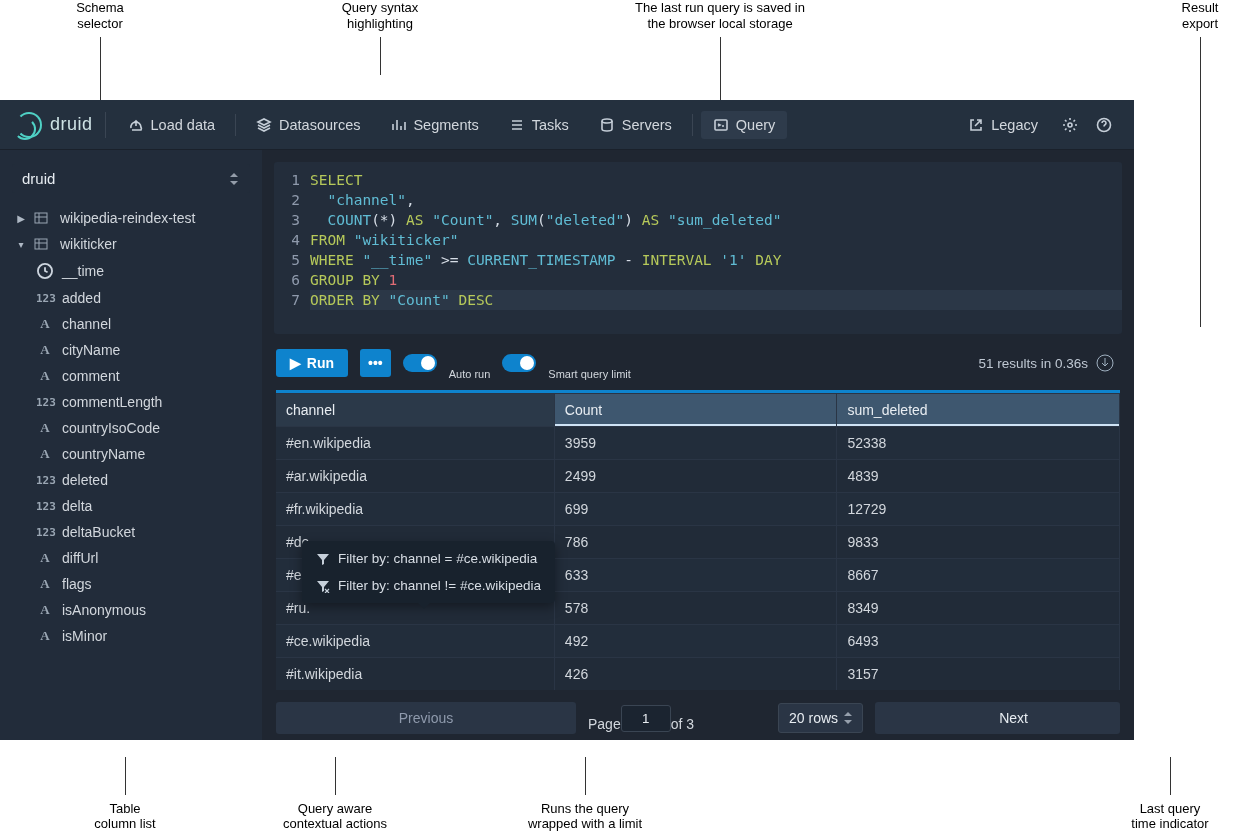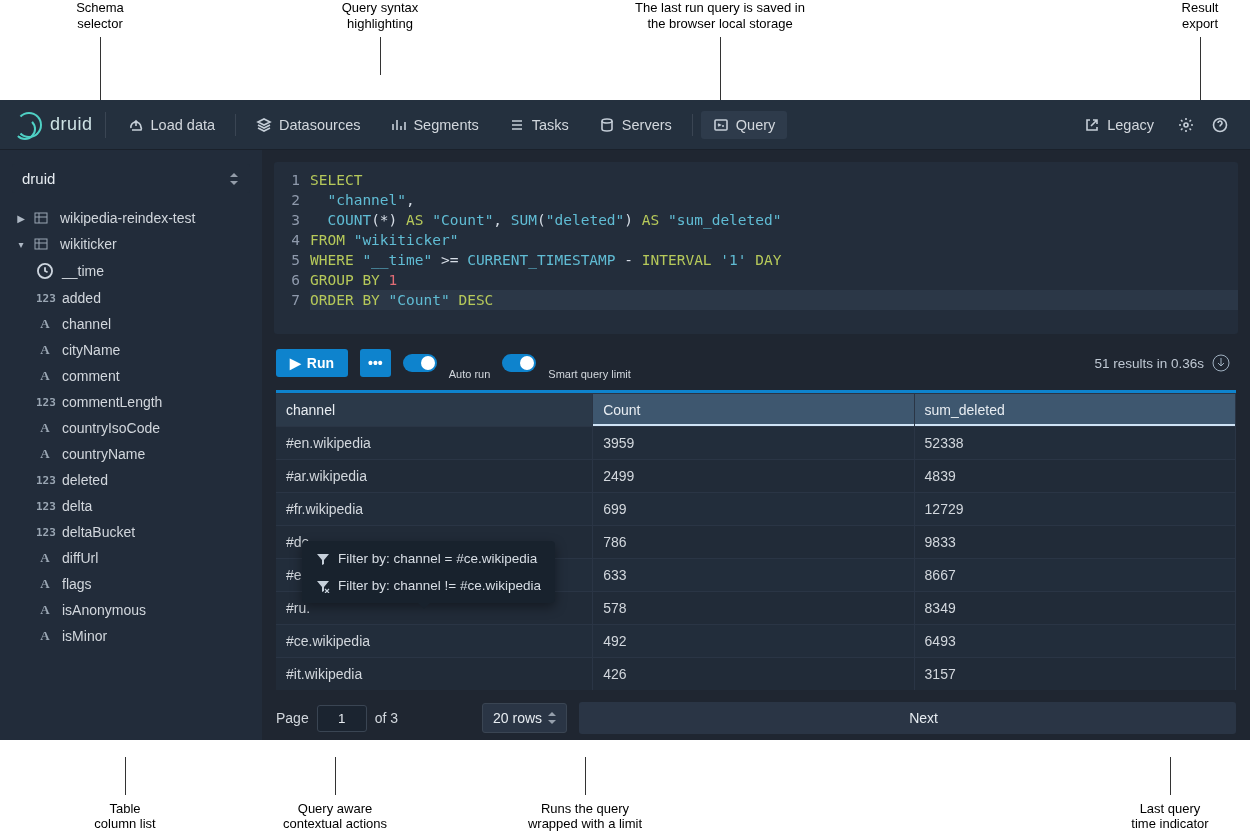--- a/index.html
+++ b/index.html
@@ -8,21 +8,21 @@
 
   
   .annotations { position: absolute; left: 0; width: 100%; pointer-events: none; }
   .annotations.top { top: 0; height: 100px; }
   .annotations.bottom { bottom: 0; height: 95px; }
   .ann { position: absolute; text-align: center; font-size: 13px; line-height: 1.2; color: #000; }
   .ann .line { width: 1px; height: 28px; background: #333; margin: 6px auto 0 auto; }
   .annotations.bottom .ann .line { margin: 0 auto 6px auto; }
 
   
-  .app { position: absolute; top: 100px; left: 0; width: 1250px; height: 640px; background: #8b5cf6; color: #d2d7dd; display: flex; flex-direction: column; }
+  .app { position: absolute; top: 100px; left: 0; width: 1134px; height: 640px; background: #8b5cf6; color: #d2d7dd; display: flex; flex-direction: column; }
 
   
   .topnav { height: 50px; background: #24303e; display: flex; align-items: center; padding: 0 16px; gap: 6px; border-bottom: 1px solid #1a212b; }
   .brand { display: flex; align-items: center; gap: 8px; padding-right: 12px; border-right: 1px solid #3a4553; margin-right: 4px; }
   .brand-logo { width: 26px; height: 26px; border: 2px solid #4fd1c5; border-radius: 50%; border-left-color: transparent; position: relative; }
   .brand-logo:before { content:""; position:absolute; left:-4px; top:4px; width:18px; height:18px; border:2px solid #4fd1c5; border-radius:50%; border-left-color:transparent; border-top-color:transparent;}
   .brand-name { color: #cfe3e6; font-size: 18px; letter-spacing: .5px; }
   .navitem { display: flex; align-items: center; gap: 7px; padding: 6px 12px; border-radius: 3px; color: #d2d7dd; font-size: 14.5px; cursor: pointer; }
   .navitem.active { background: #2e3b4b; }
   .nav-sep { width: 1px; height: 22px; background: #3a4553; margin: 0 2px; }
@@ -92,21 +92,21 @@
   .ctx { position:absolute; background:#18222d; border-radius:4px; box-shadow:0 4px 12px rgba(0,0,0,.4); padding:4px 0; z-index:5; }
   .ctx:after { content:""; position:absolute; bottom:-6px; left:115px; width:0;height:0;border-left:7px solid transparent;border-right:7px solid transparent;border-top:7px solid #18222d;}
   .ctx-item { display:flex; align-items:center; gap:8px; padding:6px 14px; color:#d8dee5; font-size:13.5px; cursor:pointer; white-space:nowrap;}
   .ctx-ic { width:14px; height:14px; }
   .ctx-ic svg { width:14px; height:14px; fill:#c6d0da; }
 
   
   .pager { display:flex; align-items:center; gap:12px; padding: 12px 0 0 0; }
   .pg-btn { flex: 0 0 auto; background:#2a3545; color:#8f9aac; padding:8px 0; width: 300px; text-align:center; border-radius:3px; cursor:pointer; }
   .pg-btn.next { color:#e7ecf1; flex:1;padding-left:32px; }
-  .pg-mid { display:flex; align-items:center; gap:8px; color:#d2d7dd; }
+  .pg-mid { display:flex; align-items:flex-end; color:#d2d7dd; }
   .pg-in { width:50px; background:#1b2430; border:1px solid #3a4553; color:#e7ecf1; padding:5px 6px; text-align:center; border-radius:3px; }
   .pg-sel { background:#2a3545; border:1px solid #3a4553; color:#e7ecf1; padding:6px 24px 6px 10px; border-radius:3px; position:relative; cursor:pointer;text-align:right;}
   .pg-sel .caret-updown { position:absolute; right:8px; top:8px; }
 
   
   svg { display:block; }
 </style>
 </head>
 <body>
 
@@ -435,20 +435,21 @@
                 <svg viewBox="0 0 14 14">
                   <path d="M1 2h12L8 8v4l-2 1V8z"></path>
                   <path d="M9 10l4 4M13 10l-4 4" stroke="#c6d0da" stroke-width="1.2"></path>
                 </svg>
               </span>
             <span>Filter by: channel != #ce.wikipedia</span>
           </div>
         </div>
 
         <div class="pager">
+          <div class="pg-btn"><span>Previous</span></div>
           <div class="pg-mid">
             <span>Page</span>
             <input class="pg-in" value="1" style="">
             <span>of 3</span>
           </div>
           <div style="flex:0 0 60px"></div>
           <div class="pg-sel">
             <span>20 rows</span>
             <span class="caret-updown"></span>
           </div>

